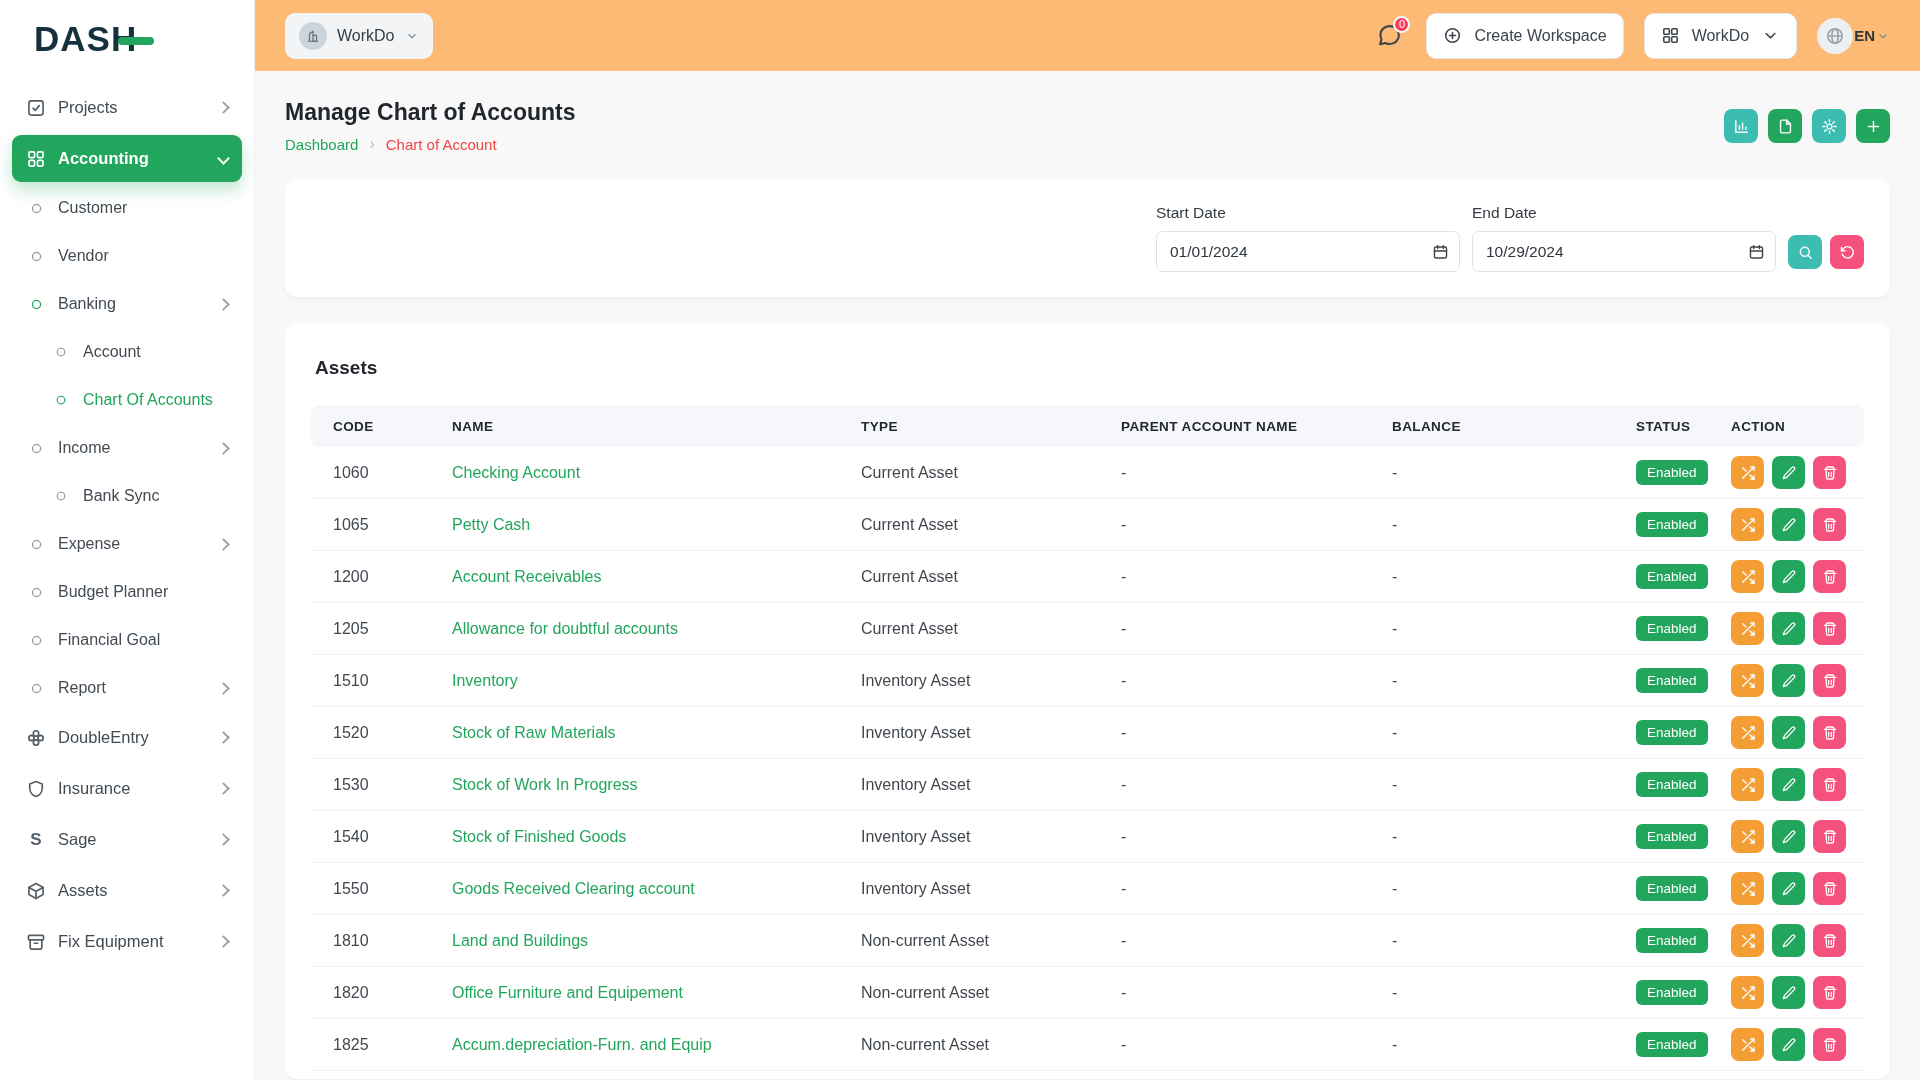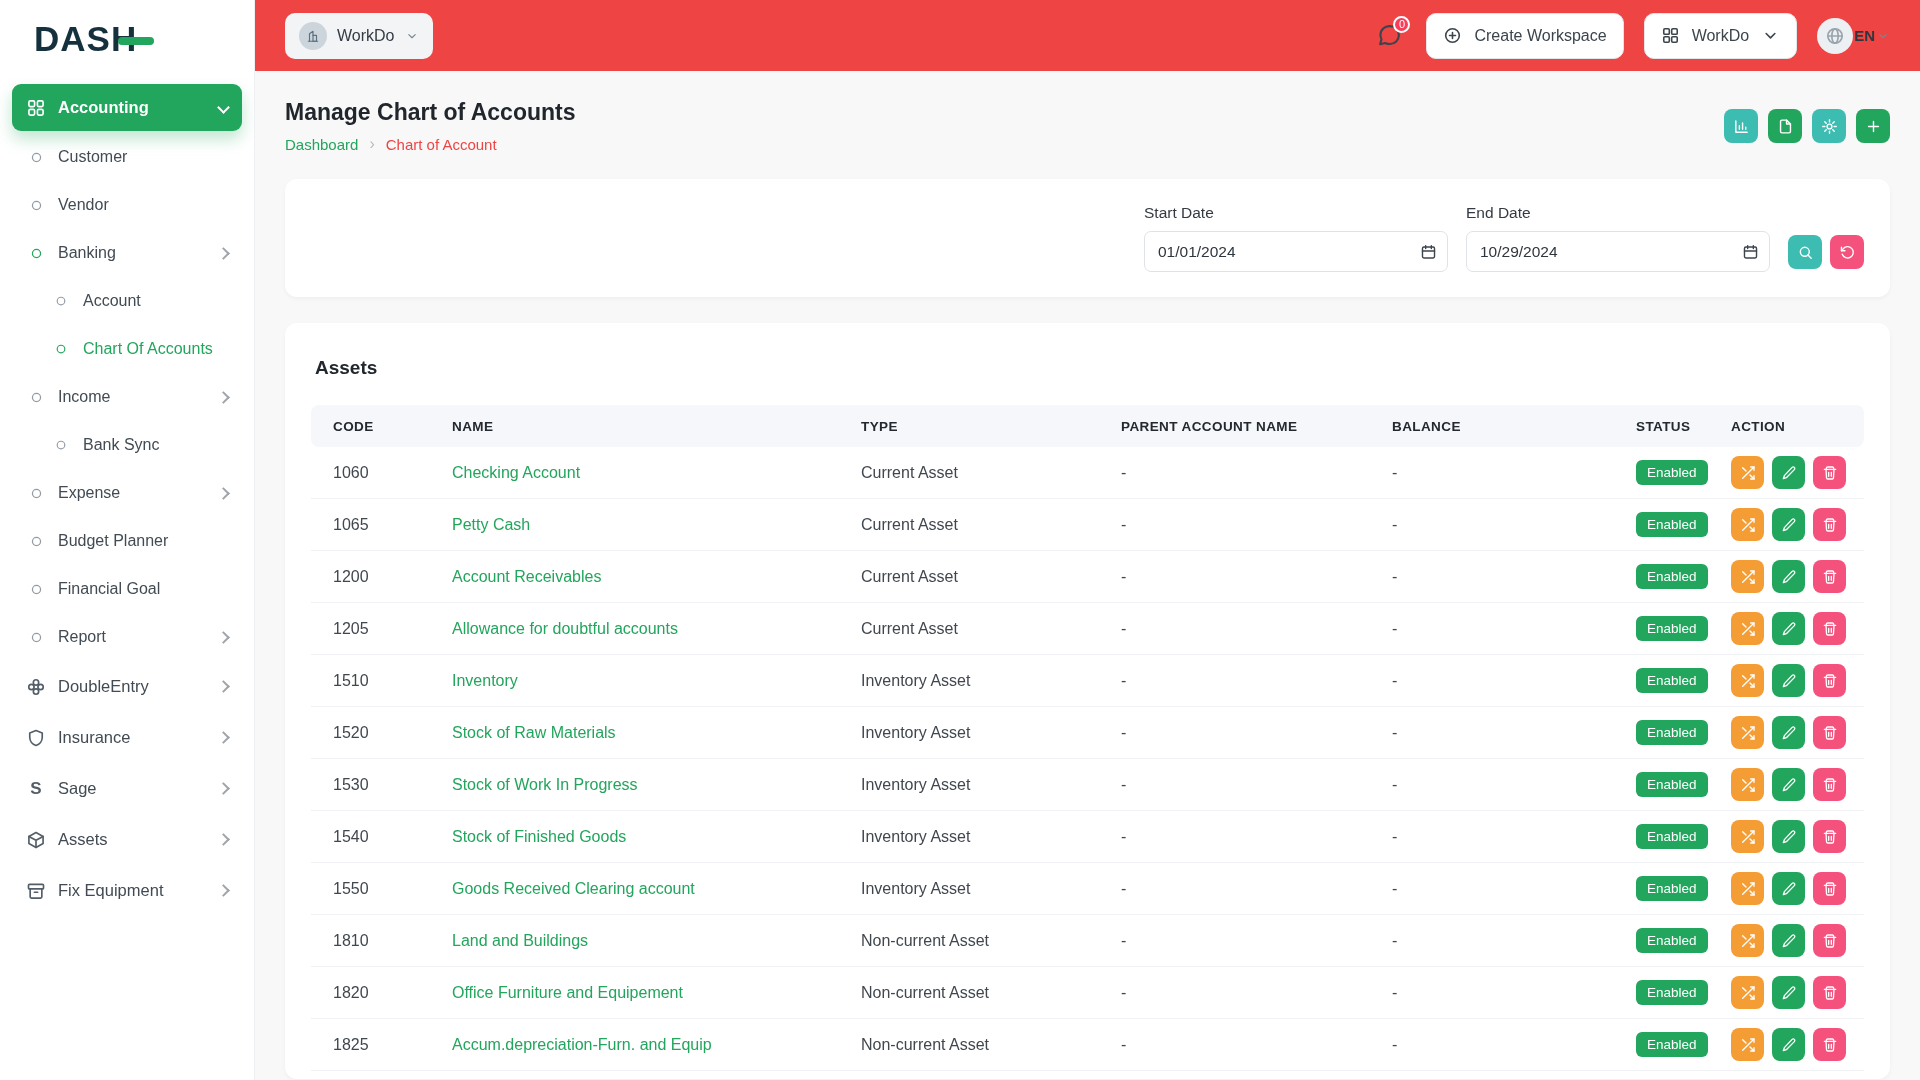--- a/index.html
+++ b/index.html
@@ -29,21 +29,21 @@
   .nav-item.active .ni{color:#fff}
   .nav-item.current{color:var(--primary)}
   .nav-item.current .ni{color:var(--primary)}
   .nav-item.icon-green .ni{color:var(--primary)}
   .nav-item[data-chevron]::after{content:"";margin-left:auto;width:7px;height:7px;border-right:2px solid currentColor;border-top:2px solid currentColor;transform:rotate(45deg);opacity:.5}
   .nav-item[data-chevron="down"]::after{transform:rotate(135deg);opacity:1}
   .letter-icon{font-weight:800;font-size:17px;line-height:1}
 
   
   .main{flex:1;min-width:0;display:flex;flex-direction:column;background:var(--bg)}
-  .topbar{flex:0 0 71px;height:71px;background:#ef4444;display:flex;align-items:center;justify-content:space-between;padding:0 30px}
+  .topbar{flex:0 0 71px;height:71px;background:#fdba74;display:flex;align-items:center;justify-content:space-between;padding:0 30px}
   .ws-pill{display:flex;align-items:center;gap:10px;background:#f2f4f6;border-radius:10px;height:46px;padding:0 14px;cursor:pointer}
   .avatar{width:28px;height:28px;border-radius:50%;background:#ccd5db;color:#5d7180;display:flex;align-items:center;justify-content:center}
   .avatar [data-icon]{width:14px;height:14px}
   .ws-label{font-size:16px;color:#353c43;font-weight:500}
   .chev{width:14px;height:14px;color:#7d868e}
   .top-right{display:flex;align-items:center;gap:20px}
   .msg-btn{position:relative;width:34px;height:34px;display:flex;align-items:center;justify-content:center;color:#3c444c}
   .msg-btn [data-icon]{width:25px;height:25px}
   .msg-badge{position:absolute;top:-3px;right:-4px;min-width:17px;height:17px;border-radius:9px;background:var(--red);color:#fff;font-size:11px;display:flex;align-items:center;justify-content:center;border:2px solid #fff;padding:0 3px}
   .pill-btn{display:flex;align-items:center;gap:12px;height:46px;padding:0 16px;background:#fff;border:1px solid #e3e6e9;border-radius:10px;font-size:16px;color:#3c444c}
@@ -64,21 +64,21 @@
   .icon-btn{width:34px;height:34px;border-radius:8px;display:flex;align-items:center;justify-content:center;color:#fff}
   .icon-btn [data-icon]{width:17px;height:17px}
   .icon-btn.sm{width:33px;height:33px;border-radius:8px}
   .icon-btn.sm [data-icon]{width:16px;height:16px}
   .icon-btn.teal{background:var(--teal)}
   .icon-btn.green{background:var(--primary)}
   .icon-btn.orange{background:var(--orange)}
   .icon-btn.pink{background:var(--pink)}
 
   .card{background:#fff;border-radius:12px;box-shadow:0 2px 4px rgba(20,30,40,.04)}
-  .filter-card{margin-top:26px;height:118px;display:flex;align-items:center;justify-content:flex-end;gap:18px;padding:0 26px}
+  .filter-card{margin-top:26px;height:118px;display:flex;align-items:center;justify-content:flex-end;gap:12px;padding:0 26px}
   .field{display:flex;flex-direction:column;gap:9px;width:304px}
   .field label{font-size:15.5px;color:#333a41;font-weight:500}
   .date-wrap{position:relative}
   .date-wrap input{width:100%;height:41px;border:1px solid #dfe3e7;border-radius:7px;padding:0 38px 0 13px;font-size:15.5px;color:#2f363d;font-family:inherit;background:#fff;outline:none}
   .cal{position:absolute;right:11px;top:50%;transform:translateY(-50%);width:17px;height:17px;color:#3c444c}
   .filter-actions{display:flex;gap:8px;margin-top:28px}
 
   .table-card{margin-top:26px;padding-bottom:8px;min-height:700px}
   .section-title{font-size:19px;font-weight:700;color:#22272d;padding:34px 30px 26px}
   .table-wrap{padding:0 26px}
@@ -97,20 +97,29 @@
 
 <div class="app">
 
   <aside class="sidebar">
     <div class="logo">
       <span class="logo-text">DASH</span>
       <span class="logo-dash"></span>
     </div>
     <nav class="nav">
 
+        <div class="nav-item" data-level="1" data-chevron="right">
+          <span class="ni" data-icon="projects-icon">
+            <svg viewBox="0 0 24 24" fill="none" stroke="currentColor" stroke-width="2" stroke-linecap="round" stroke-linejoin="round">
+              <rect x="3.5" y="3.5" width="17" height="17" rx="3"></rect>
+              <path d="M8.5 12.2l2.6 2.6 4.8-5.6"></path>
+            </svg>
+          </span>
+          <span class="nav-label">Projects</span>
+        </div>
 
         <div class="nav-item active" data-level="1" data-chevron="down">
           <span class="ni" data-icon="accounting-icon">
             <svg viewBox="0 0 24 24" fill="none" stroke="currentColor" stroke-width="2" stroke-linecap="round" stroke-linejoin="round">
               <rect x="3.5" y="3.5" width="6.8" height="6.8" rx="1.6"></rect>
               <rect x="13.7" y="3.5" width="6.8" height="6.8" rx="1.6"></rect>
               <rect x="3.5" y="13.7" width="6.8" height="6.8" rx="1.6"></rect>
               <rect x="13.7" y="13.7" width="6.8" height="6.8" rx="1.6"></rect>
             </svg>
           </span>

